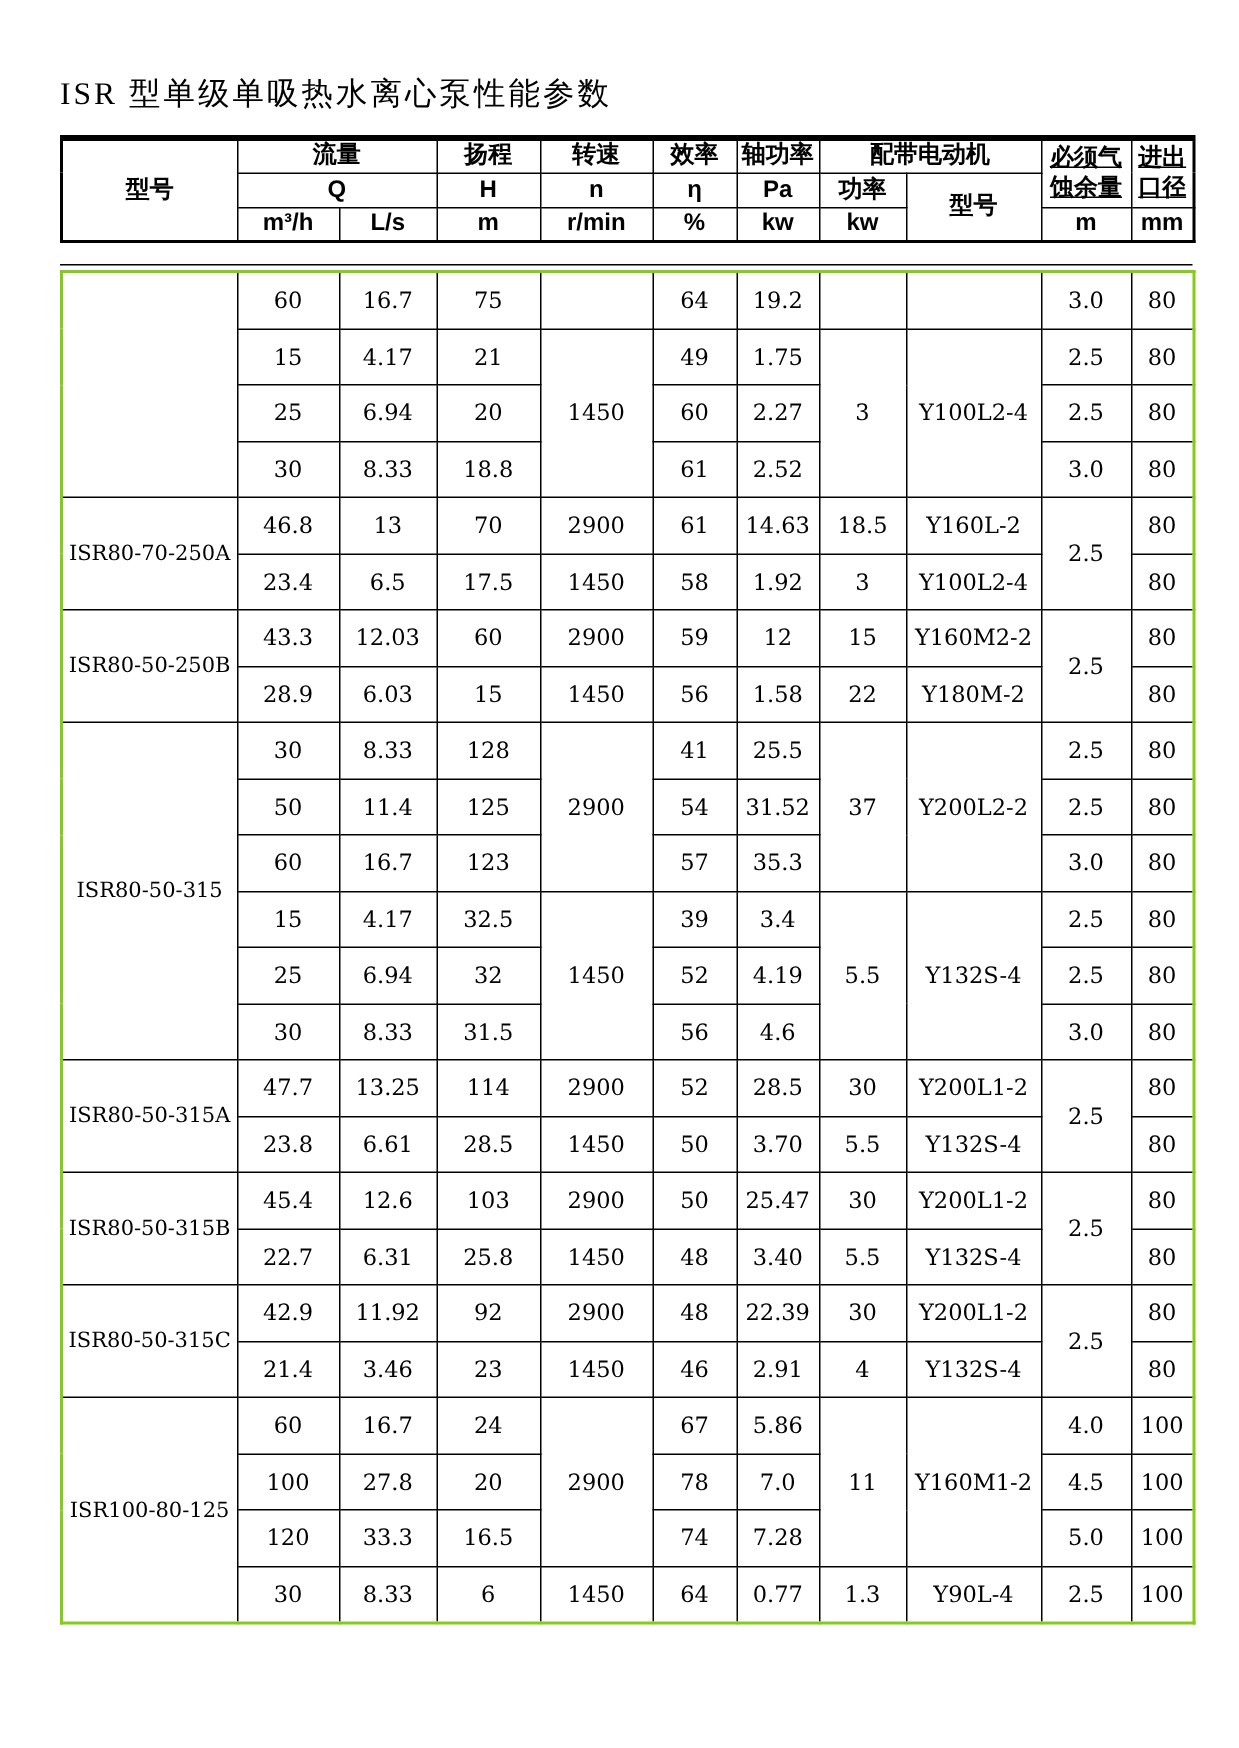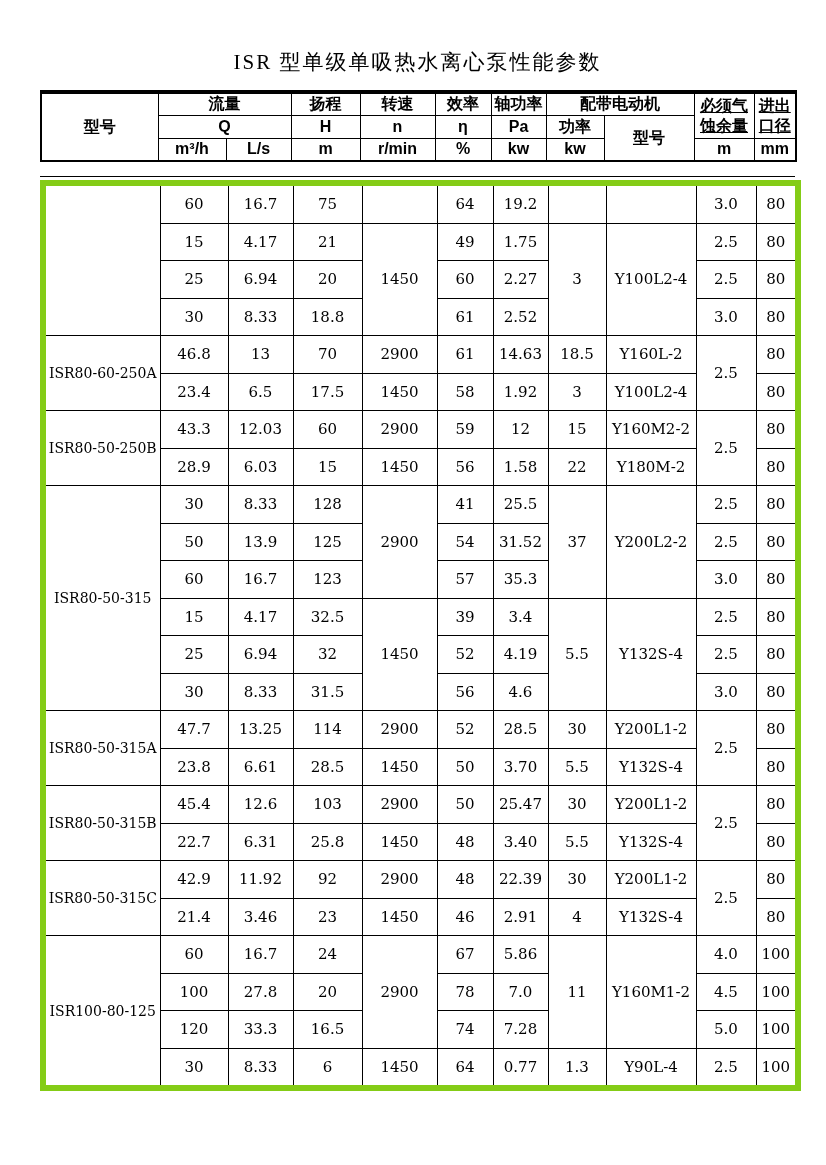--- a/index.html
+++ b/index.html
@@ -5,42 +5,42 @@
   html,body{margin:0;padding:0;background:#fff;}
   body{
     width:826px;height:1165px;
     font-family:"Liberation Serif","DejaVu Serif",serif;
     color:#000;
   }
   .page{position:relative;width:826px;height:1165px;background:#fff;overflow:hidden;}
 
   .doc-title{
     position:absolute;top:48px;left:40px;width:755px;
-    text-align:center;font-size:21px;letter-spacing:2px;
+    text-align:left;font-size:21px;letter-spacing:2px;
     font-family:"Liberation Serif","DejaVu Serif",serif;
     white-space:nowrap;
   }
 
   table{border-collapse:collapse;table-layout:fixed;width:755px;}
   td{border:1px solid #000;text-align:center;vertical-align:middle;padding:0;overflow:hidden;}
 
   .hdr{position:absolute;top:90px;left:40px;}
   .hdr table{border:2px solid #000;border-top:4px solid #000;}
   .hdr td{
     font-family:"Liberation Sans","DejaVu Sans",sans-serif;
     font-weight:bold;font-size:16px;line-height:1.25;
   }
   .hdr tr{height:23px;}
   .two-line span{display:block;text-decoration:underline;}
 
   .body-wrap{
     position:absolute;top:176px;left:40px;width:755px;
     border-top:1px solid #000;padding-top:3px;
   }
-  .body-wrap table{border:6px solid #84cc16;}
+  .body-wrap table{border:2px solid #84cc16;}
   .body-wrap td{font-size:15px;height:36.5px;font-family:"DejaVu Serif","Liberation Serif",serif;}
   .body-wrap td.model-cell{font-size:14px;letter-spacing:0;}
 </style>
 </head>
 <body>
 
 <div class="page">
 
   <div class="doc-title">ISR 型单级单吸热水离心泵性能参数</div>
 
@@ -154,21 +154,21 @@
           <tr>
             <td>30</td>
             <td>8.33</td>
             <td>18.8</td>
             <td>61</td>
             <td>2.52</td>
             <td>3.0</td>
             <td>80</td>
           </tr>
           <tr>
-            <td rowspan="2" class="model-cell">ISR80-60-250A</td>
+            <td rowspan="2" class="model-cell">ISR80-70-250A</td>
             <td>46.8</td>
             <td>13</td>
             <td>70</td>
             <td>2900</td>
             <td>61</td>
             <td>14.63</td>
             <td>18.5</td>
             <td>Y160L-2</td>
             <td rowspan="2">2.5</td>
             <td>80</td>
@@ -216,21 +216,21 @@
             <td rowspan="3">2900</td>
             <td>41</td>
             <td>25.5</td>
             <td rowspan="3">37</td>
             <td rowspan="3">Y200L2-2</td>
             <td>2.5</td>
             <td>80</td>
           </tr>
           <tr>
             <td>50</td>
-            <td>13.9</td>
+            <td>11.4</td>
             <td>125</td>
             <td>54</td>
             <td>31.52</td>
             <td>2.5</td>
             <td>80</td>
           </tr>
           <tr>
             <td>60</td>
             <td>16.7</td>
             <td>123</td>

